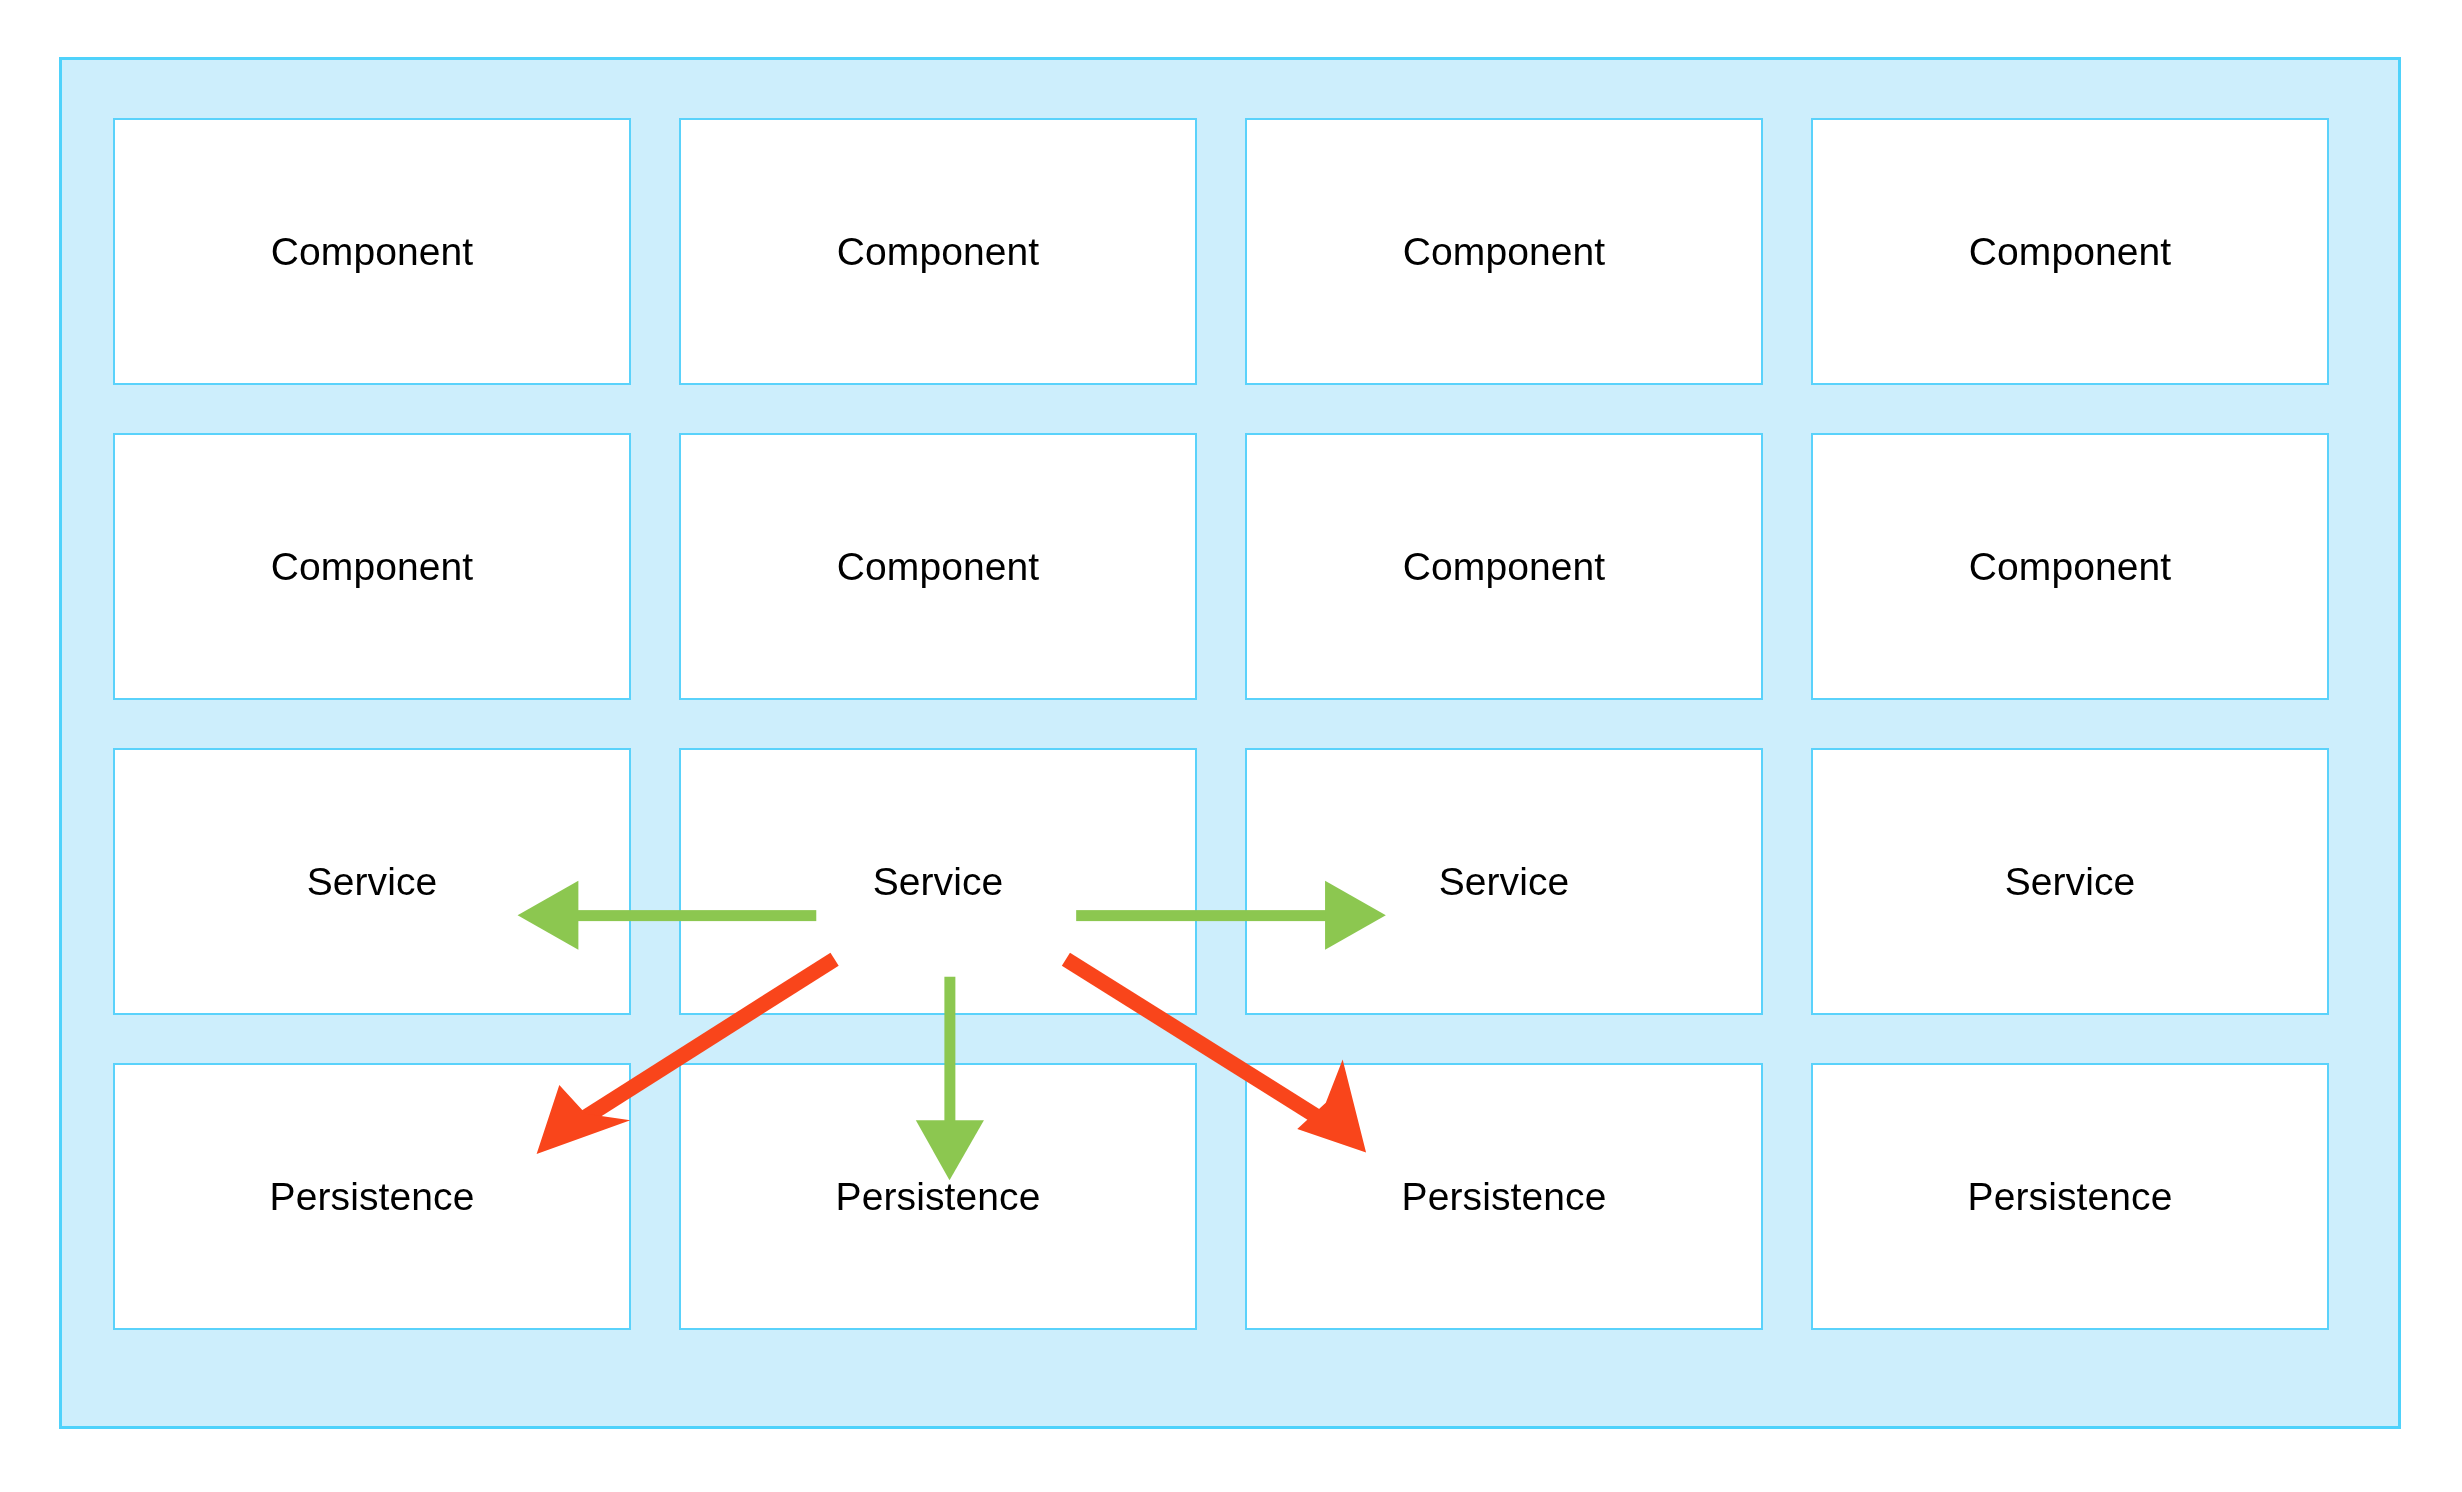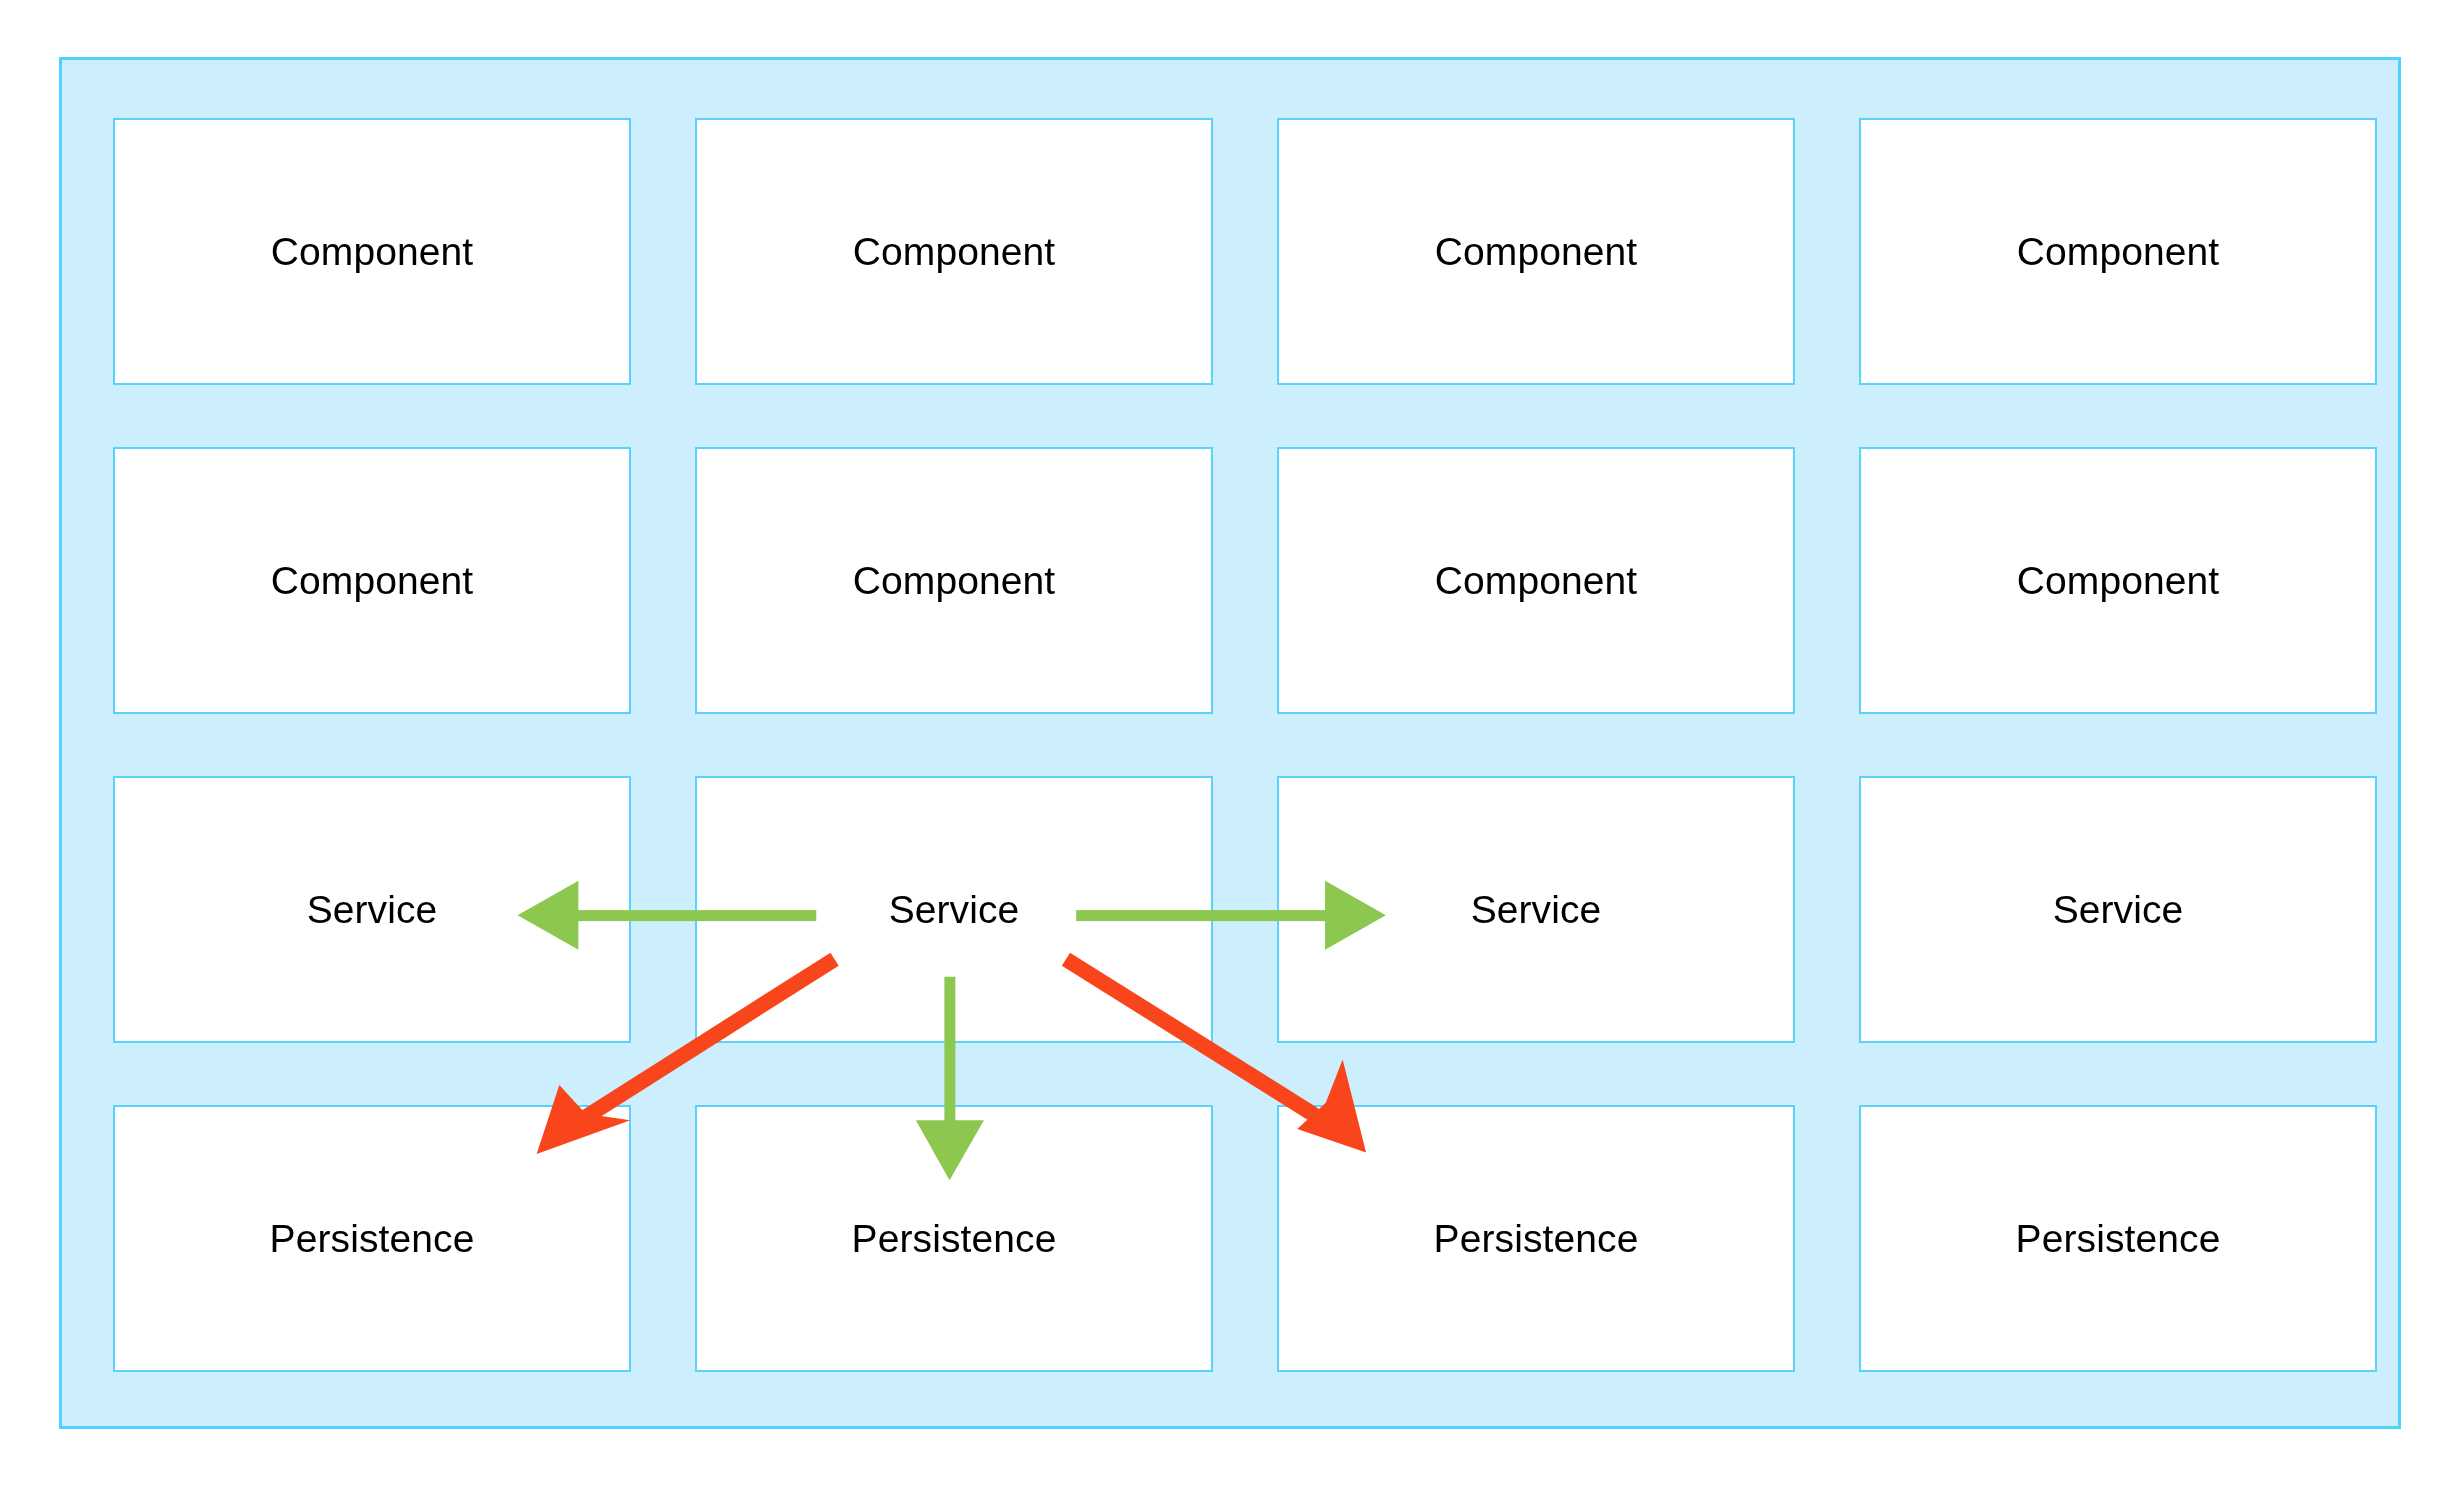--- a/index.html
+++ b/index.html
@@ -39,20 +39,21 @@
     position: absolute;
     left: 51px;
     top: 58px;
     width: 2239px;
     height: 1164px;
     display: grid;
     grid-template-columns: repeat(4, 518px);
     grid-template-rows: repeat(4, 267px);
     column-gap: 64px;
     row-gap: 62px;
+    gap: 48px;
   }
 
   .node-card {
     box-sizing: border-box;
     background: #ffffff;
     border: 2.9px solid #5ad2fb;
     display: flex;
     align-items: center;
     justify-content: center;
   }

